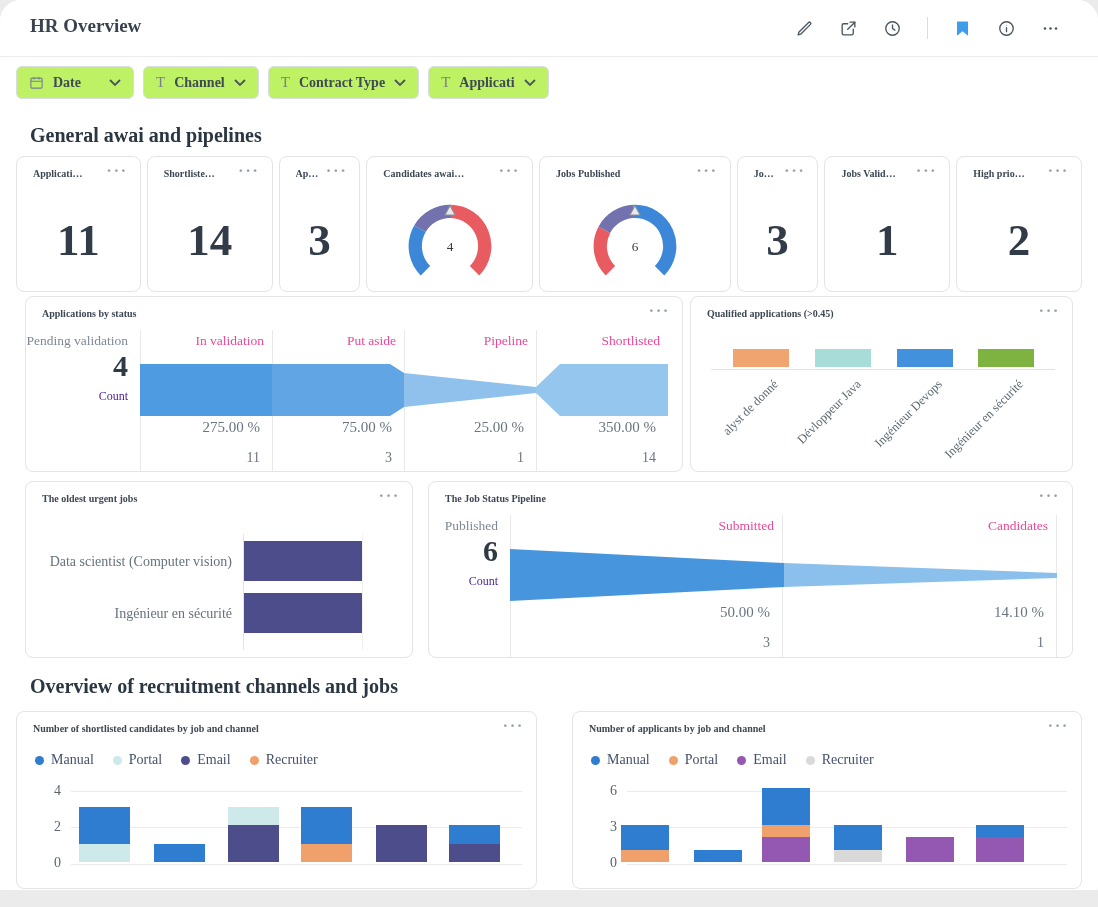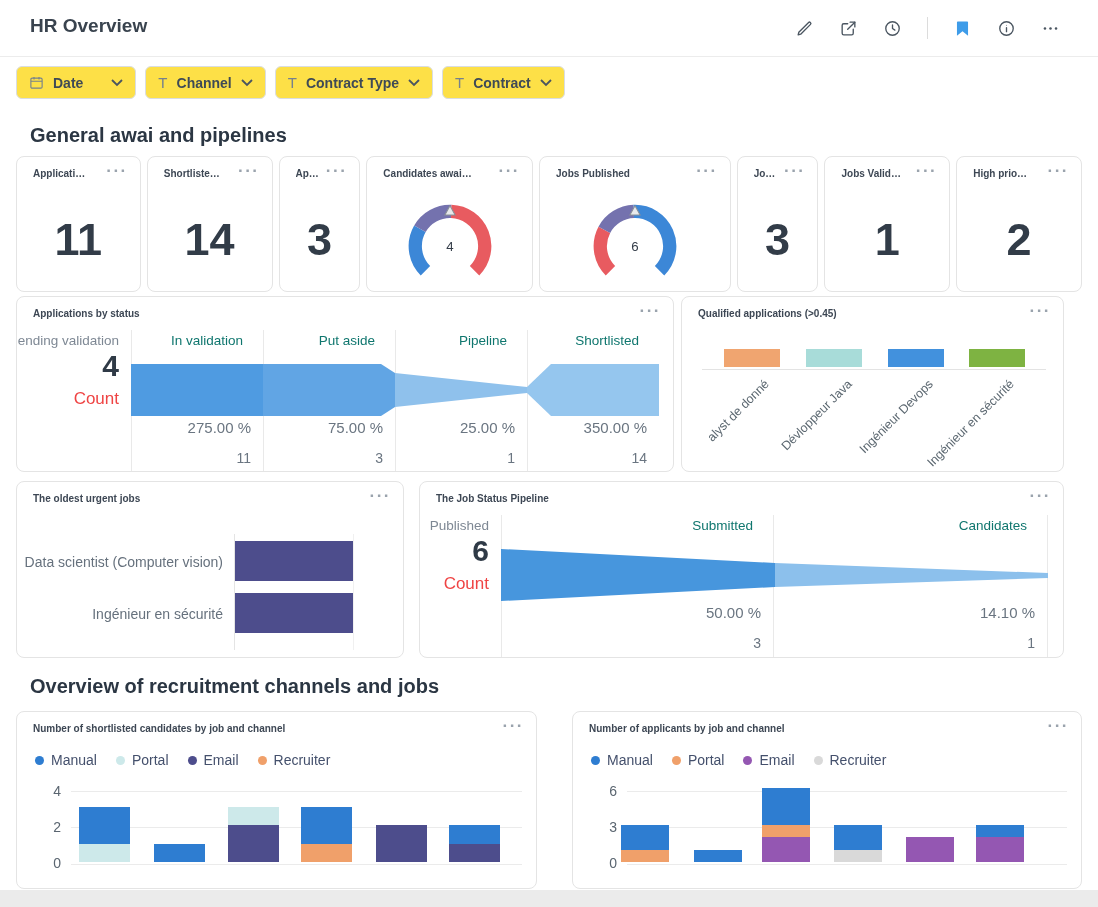--- a/index.html
+++ b/index.html
@@ -1,53 +1,53 @@
 <!DOCTYPE html>
 <html><head>
 <meta charset="utf-8">
 <style>
   html,body{margin:0;padding:0;background:#ebebeb;}
-  .viewport{width:1098px;height:907px;position:relative;font-family:Liberation Sans, sans-serif;overflow:hidden;background:#ebebeb;}
+  .viewport{width:1098px;height:907px;position:relative;font-family:Liberation Serif, serif;overflow:hidden;background:#ebebeb;border-radius:21px;}
   .page{position:absolute;top:0;left:0;width:1098px;height:890px;background:#ffffff;}
   
   .hdr{position:relative;height:56px;border-bottom:1px solid #ececec;background:#fff;}
   .hdr-title{position:absolute;left:30px;top:15px;font-size:19px;font-weight:700;color:#39434e;}
   .hdr-icons{position:absolute;right:38px;top:0;height:56px;display:flex;align-items:center;gap:25px;}
   .hicon{width:19px;height:19px;color:#4a5560;cursor:pointer;display:block;}
   .hdr-sep{width:1px;height:22px;background:#dcdcdc;}
   
   .filters{padding:9px 16px 0;display:flex;gap:9px;}
-  .chip{height:31px;border:1px solid #d9dde2;border-radius:6px;background:#fde047;display:inline-flex;align-items:center;padding:0 12px;gap:9px;cursor:pointer;}
+  .chip{height:31px;border:1px solid #d9dde2;border-radius:6px;background:#bef264;display:inline-flex;align-items:center;padding:0 12px;gap:9px;cursor:pointer;}
   .chip-label{font-size:14px;font-weight:700;color:#3f4a56;}
   .chip-ticon{font-size:15px;color:#76818d;font-weight:400;}
   .chip-gap{width:10px;}
   
   .sect{margin:24px 0 9px 30px;font-size:20px;line-height:24px;font-weight:700;color:#2b3643;}
   .sect2{margin:16px 0 13px 30px;}
   
   .card{position:relative;background:#fff;border:1px solid #e4e4e4;border-radius:8px;overflow:hidden;box-sizing:border-box;}
   .card-title{position:absolute;left:16px;top:11px;right:34px;font-size:10px;font-weight:700;color:#3d4754;white-space:nowrap;overflow:hidden;}
   .more{position:absolute;top:4px;right:12px;color:#9aa3ad;font-size:17px;letter-spacing:1.5px;cursor:pointer;line-height:20px;}
   .more::before{content:"\00b7\00b7\00b7";font-weight:700;}
   
   .kpi-row{display:flex;gap:6px;margin:0 16px;}
   .kpi-row .card{height:136px;}
   .kpi-value{position:absolute;left:0;right:0;top:57px;text-align:center;font-size:45px;font-weight:700;color:#323c48;}
   .gauge-svg{position:absolute;left:50%;transform:translateX(-50%);top:36px;}
   
-  .cards-row{display:flex;margin:0 16px;}
+  .cards-row{display:flex;margin:0 16px;justify-content:center;}
   
   .fcol{position:absolute;top:33px;bottom:0;border-left:1px solid #e9e9e9;box-sizing:border-box;}
-  .fcol .flabel{position:absolute;top:3px;right:20px;font-size:13.5px;color:#0f766e;white-space:nowrap;}
+  .fcol .flabel{position:absolute;top:3px;right:8px;font-size:13.5px;color:#ec4899;white-space:nowrap;}
   .fcol .fpct{position:absolute;top:89px;right:12px;font-size:15px;color:#6a7581;}
   .fcol .fcnt{position:absolute;top:120px;right:12px;font-size:14px;color:#6a7581;}
   .fleft{position:absolute;top:0;bottom:0;left:0;text-align:right;}
   .fleft .flabel{position:absolute;top:36px;right:12px;font-size:13.5px;color:#7e8894;white-space:nowrap;width:200px;text-align:right;right:12px;left:auto;}
   .fleft .fval{position:absolute;top:52px;right:12px;left:0;text-align:right;font-size:30px;font-weight:700;color:#2f3a46;}
-  .fleft .funit{position:absolute;top:92px;right:12px;left:0;text-align:right;font-size:17px;color:#ef4444;}
+  .fleft .funit{position:absolute;top:92px;right:12px;left:0;text-align:right;font-size:12px;color:#4c1d95;}
   .funnel-svg{position:absolute;top:67px;}
   
   .hbar-label{position:absolute;text-align:right;font-size:14px;color:#66717d;white-space:nowrap;}
   .axis-v{position:absolute;width:1px;background:#e4e4e4;}
   
   .legend{position:absolute;left:18px;top:40px;display:flex;gap:19px;align-items:center;}
   .leg-item{display:flex;align-items:center;gap:7px;}
   .leg-dot{width:9px;height:9px;border-radius:50%;}
   .leg-label{font-size:14px;color:#44506c;}
   .ytick{position:absolute;width:44px;text-align:right;font-size:14px;color:#5a6570;}
@@ -114,21 +114,21 @@
     </div>
     <div class="chip">
       <span class="chip-ticon">T</span>
       <span class="chip-label">Contract Type</span>
       <svg width="12" height="8" viewBox="0 0 12 8" fill="none" stroke="#4a5560" stroke-width="1.8">
             <path d="M1 1l5 5 5-5"></path>
           </svg>
     </div>
     <div class="chip">
       <span class="chip-ticon">T</span>
-      <span class="chip-label">Contract</span>
+      <span class="chip-label">Applicati</span>
       <svg width="12" height="8" viewBox="0 0 12 8" fill="none" stroke="#4a5560" stroke-width="1.8">
             <path d="M1 1l5 5 5-5"></path>
           </svg>
     </div>
   </div>
 
   <div class="sect">General awai and pipelines</div>
 
   <div class="kpi-row">
     <div class="card" style="width:125px">

